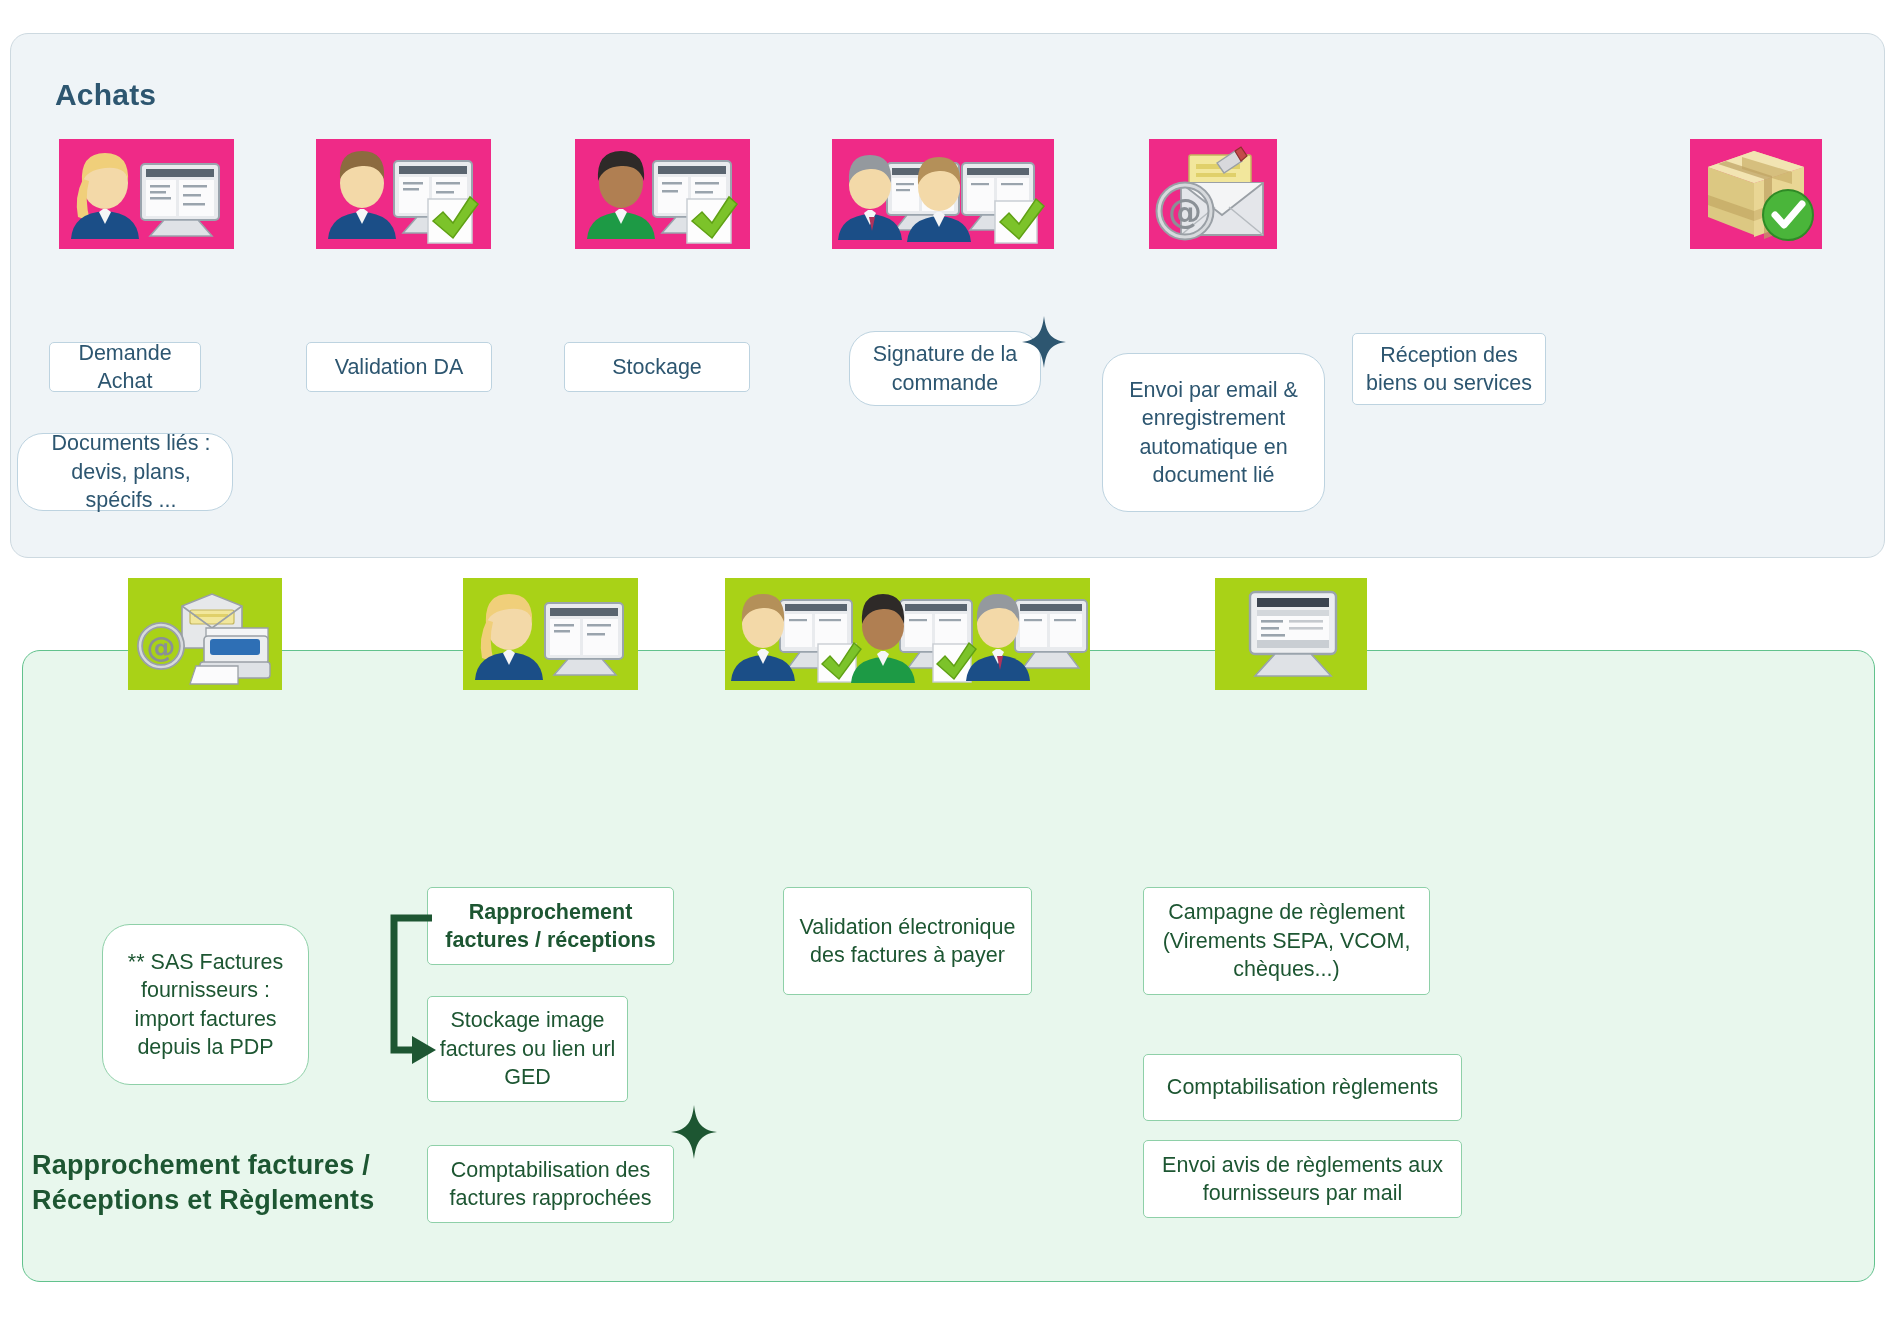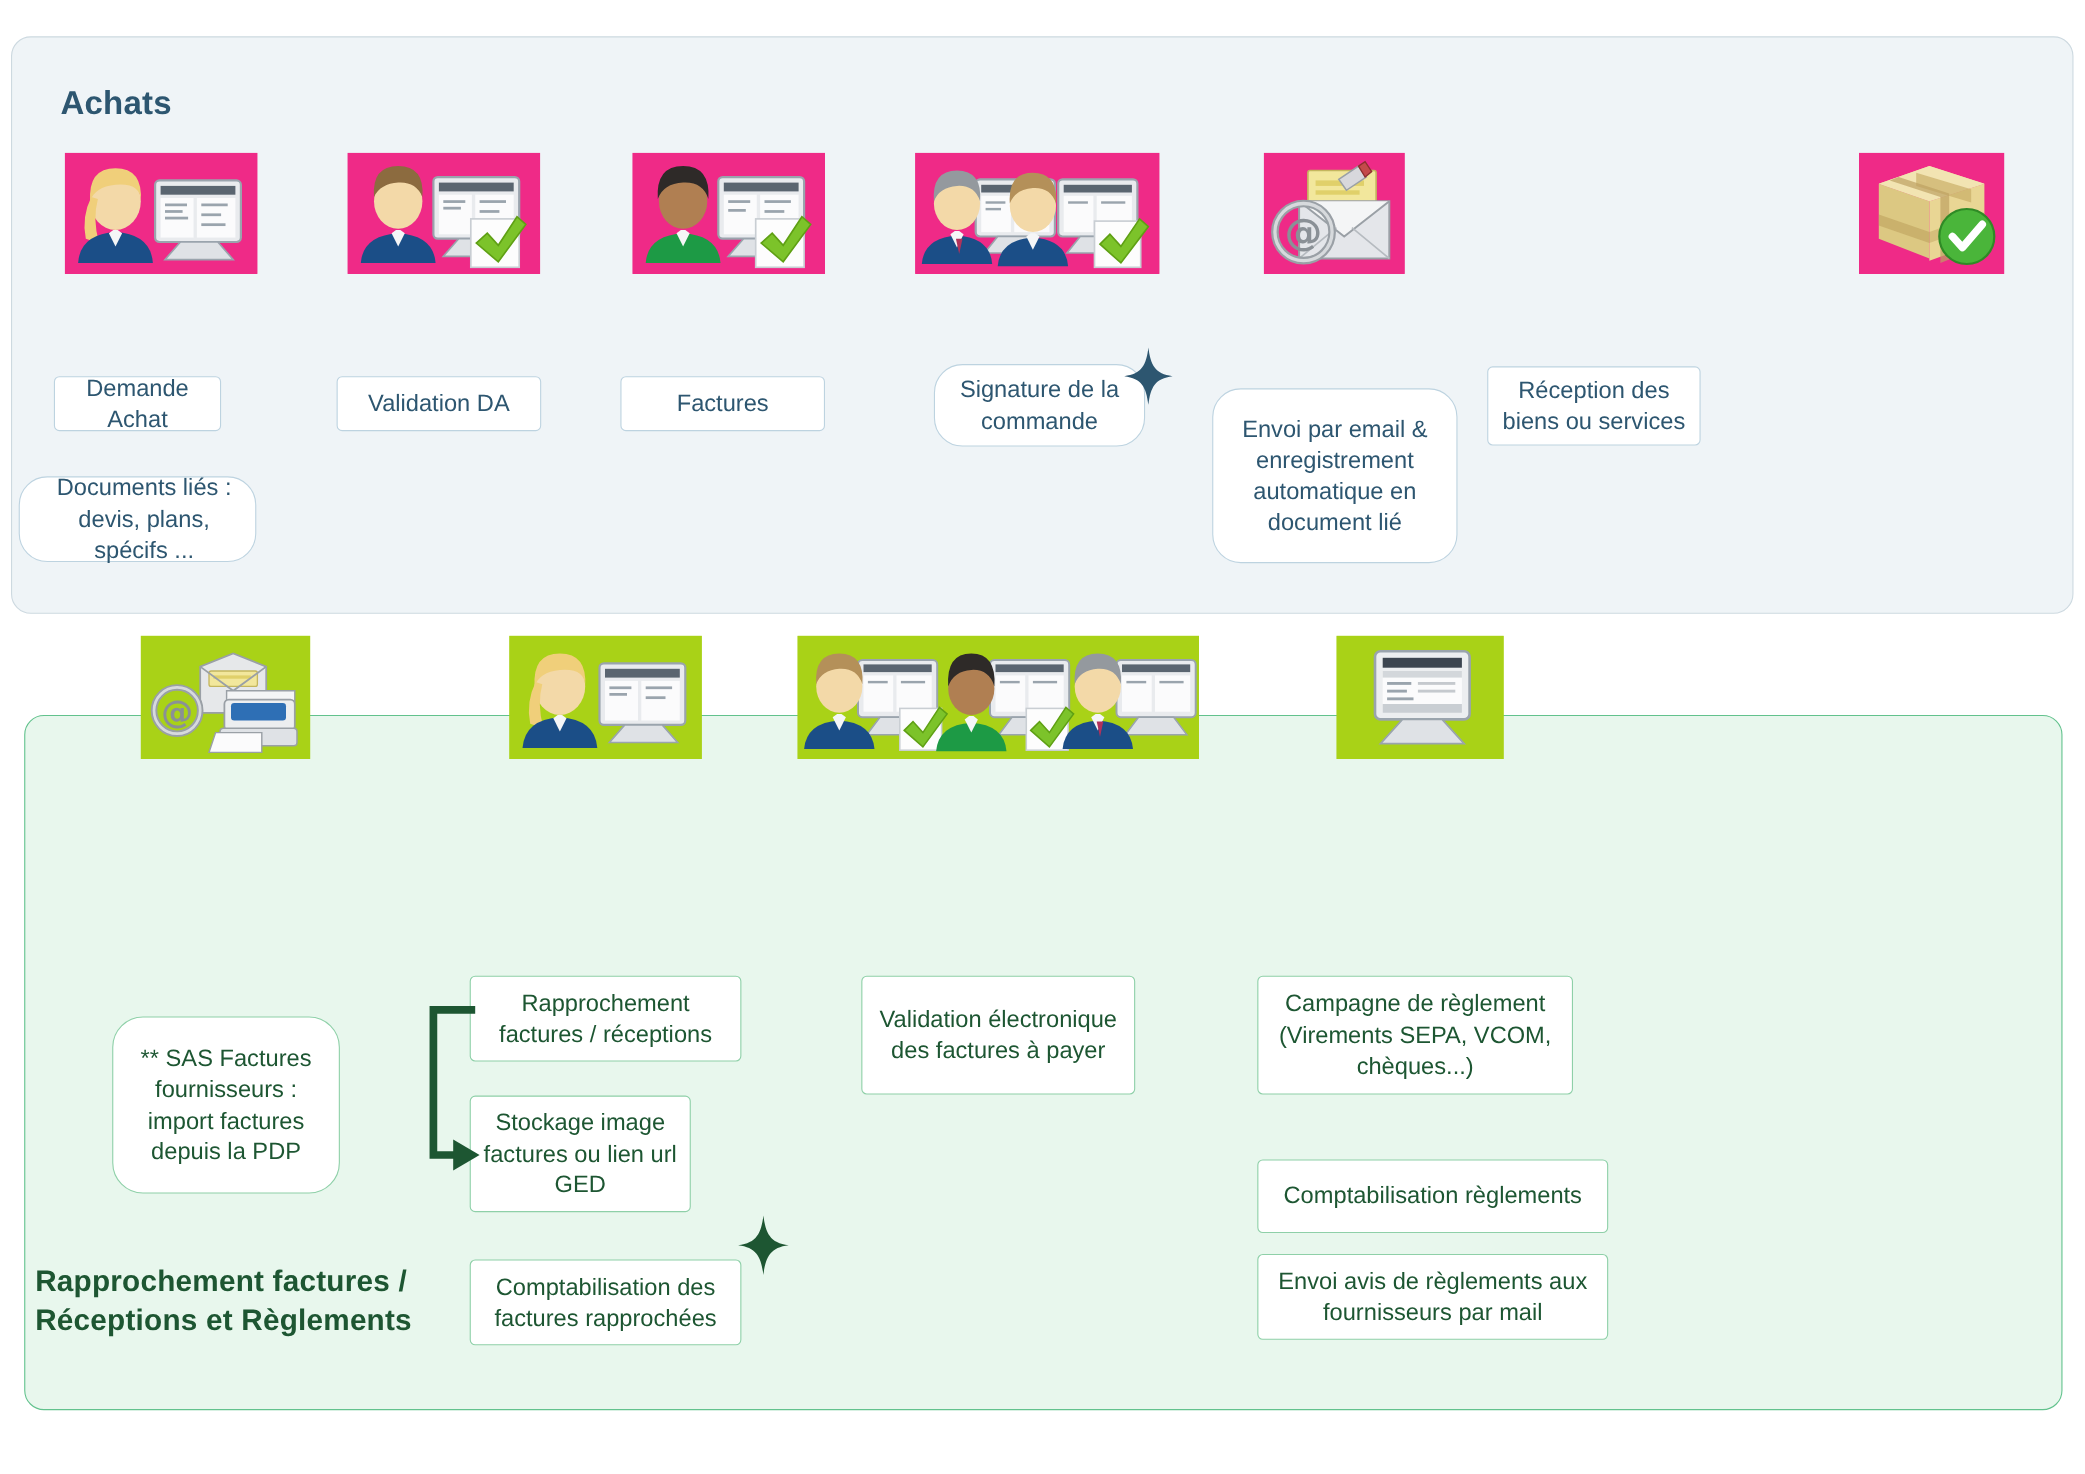--- a/index.html
+++ b/index.html
@@ -278,21 +278,21 @@
 
 <div class="box blue" style="left:49px; top:342px; width:152px; height:50px;">
   <span>Demande Achat</span>
 </div>
 
 <div class="box blue" style="left:306px; top:342px; width:186px; height:50px;">
   <span>Validation DA</span>
 </div>
 
 <div class="box blue" style="left:564px; top:342px; width:186px; height:50px;">
-  <span>Factures</span>
+  <span>Stockage</span>
 </div>
 
 <div class="box blue rounded" style="left:849px; top:331px; width:192px; height:75px;">
   <span>Signature de la commande</span>
 </div>
 
 <div class="box blue rounded" style="left:1102px; top:353px; width:223px; height:159px;text-align:center;">
   <span>Envoi par email &amp; enregistrement automatique en document lié</span>
 </div>
 
@@ -440,21 +440,21 @@
       <rect x="42" y="62" width="72" height="8" fill="#c9ced3"></rect>
       <path d="M60 76 h36 l20 22 h-76z" fill="#dfe2e6" stroke="#9aa4ad" stroke-width="1.6"></path>
     </g>
   </svg>
 </div>
 
 <div class="box green rounded" style="left:102px; top:889px; width:207px; height:161px;margin-top:35px;">
   <span>** SAS Factures fournisseurs : import factures depuis la PDP</span>
 </div>
 
-<div class="box green" style="left:427px; top:887px; width:247px; height:78px;">
+<div class="box green" style="left:427px; top:887px; width:247px; height:78px;font-weight:bold;">
   <span>Rapprochement factures / réceptions</span>
 </div>
 
 <div class="box green" style="left:427px; top:996px; width:201px; height:106px;">
   <span>Stockage image factures ou lien url GED</span>
 </div>
 
 <div class="box green" style="left:427px; top:1145px; width:247px; height:78px;">
   <span>Comptabilisation des factures rapprochées</span>
 </div>

